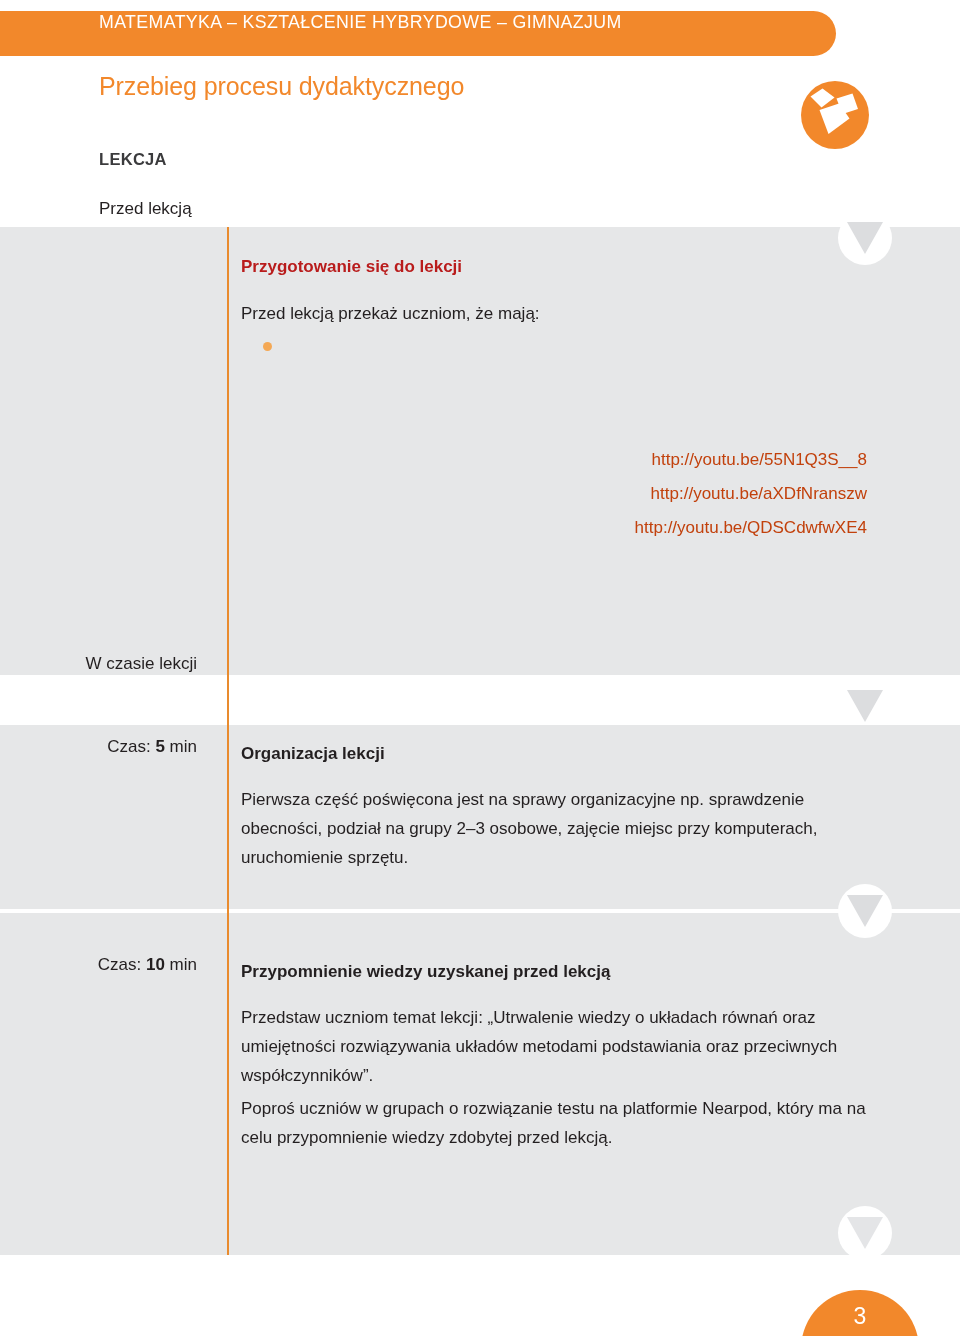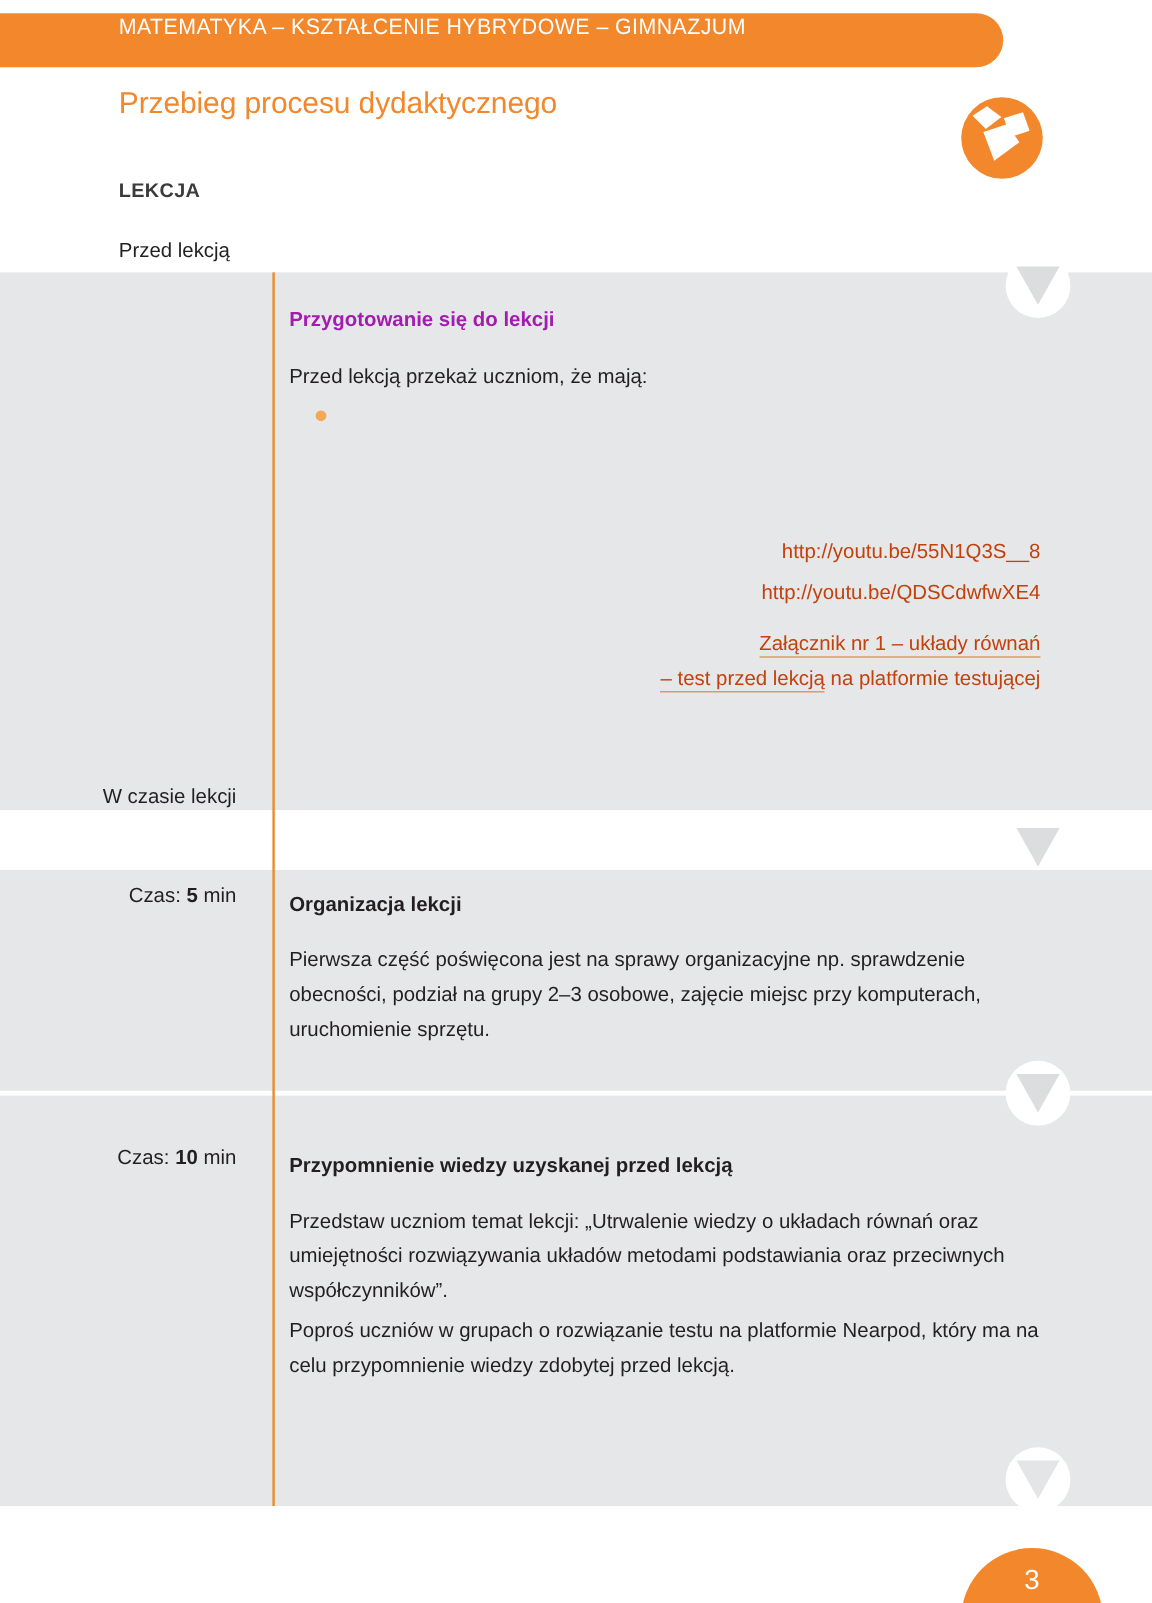--- a/index.html
+++ b/index.html
@@ -96,21 +96,21 @@
     background: #E98B2E;
   }
 
   
   .s1-heading {
     position: absolute;
     left: 241px;
     top: 257px;
     font-size: 17px;
     font-weight: bold;
-    color: #a21caf;
+    color: #b91c1c;
   }
   .s1-intro {
     position: absolute;
     left: 241px;
     top: 304px;
     font-size: 17px;
   }
   .bullets {
     position: absolute;
     left: 241px;
@@ -272,25 +272,22 @@
 <div class="s1-heading">Przygotowanie się do lekcji</div>
 <div class="s1-intro">Przed lekcją przekaż uczniom, że mają:</div>
 <ul class="bullets">
   <li>
     <span class="dot"></span>
   </li>
 </ul>
 
 <div class="links">
   <div class="link-row">http://youtu.be/55N1Q3S__8</div>
+  <div class="link-row">http://youtu.be/aXDfNranszw</div>
   <div class="link-row">http://youtu.be/QDSCdwfwXE4</div>
-  <div class="attachment">
-    <span class="u">Załącznik nr 1 – układy równań</span><br>
-    <span class="u">– test przed lekcją</span><span> na platformie testującej</span>
-  </div>
 </div>
 
 <div class="left-label" style="top:654px;">W czasie lekcji</div>
 
 <div class="left-label" style="top:737px;">
   <span>Czas: </span><b>5</b><span> min</span>
 </div>
 <div class="sec-heading" style="top:744px;">Organizacja lekcji</div>
 <div class="sec-body" style="top:785px;">Pierwsza część poświęcona jest na sprawy organizacyjne np. sprawdzenie obecności, podział na grupy 2–3 osobowe, zajęcie miejsc przy komputerach, uruchomienie sprzętu.</div>
 

